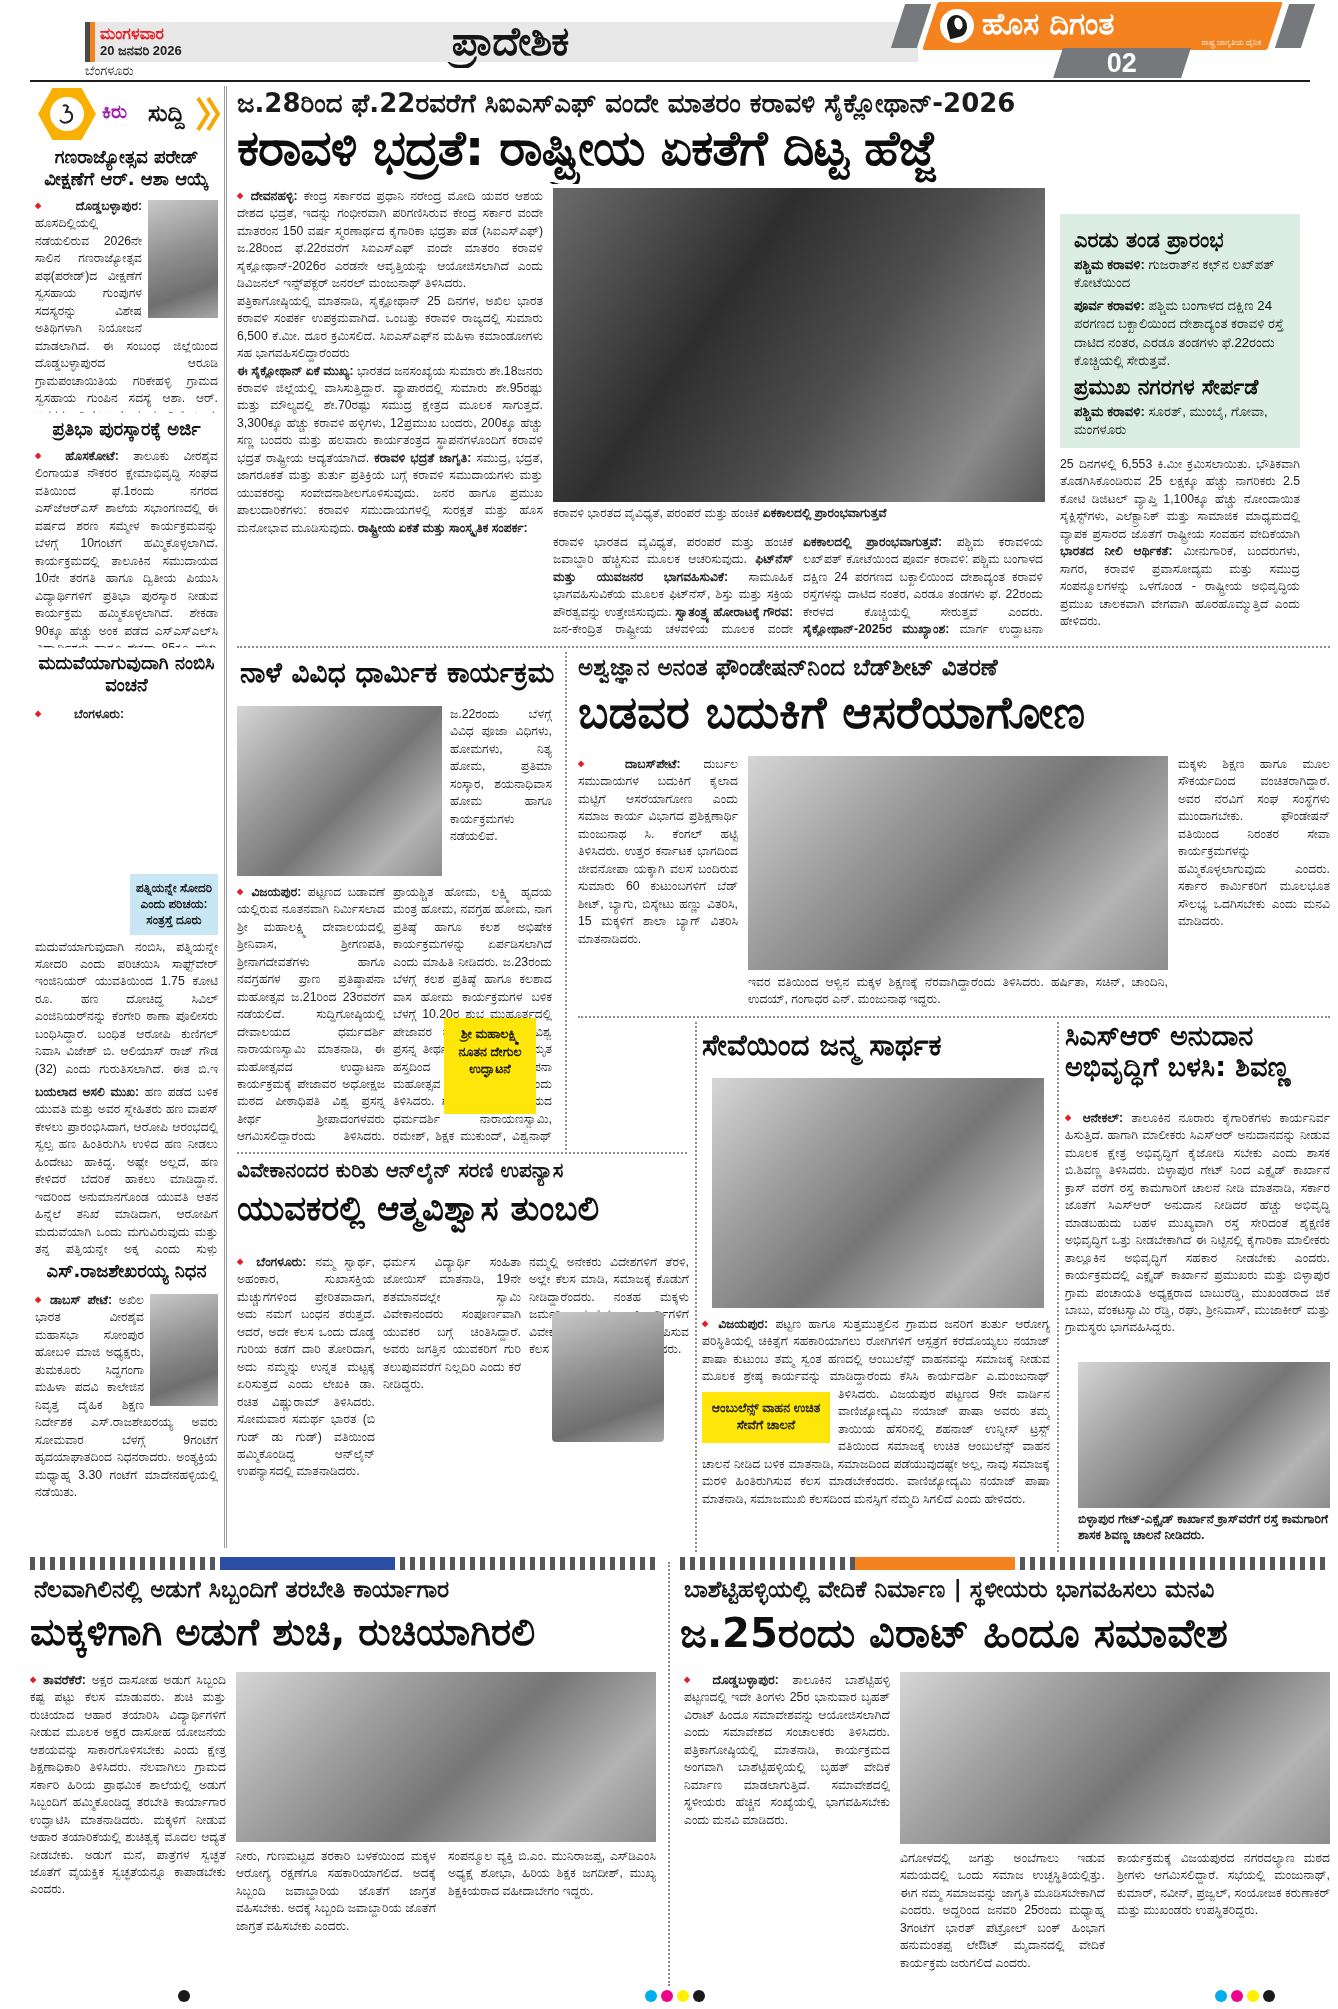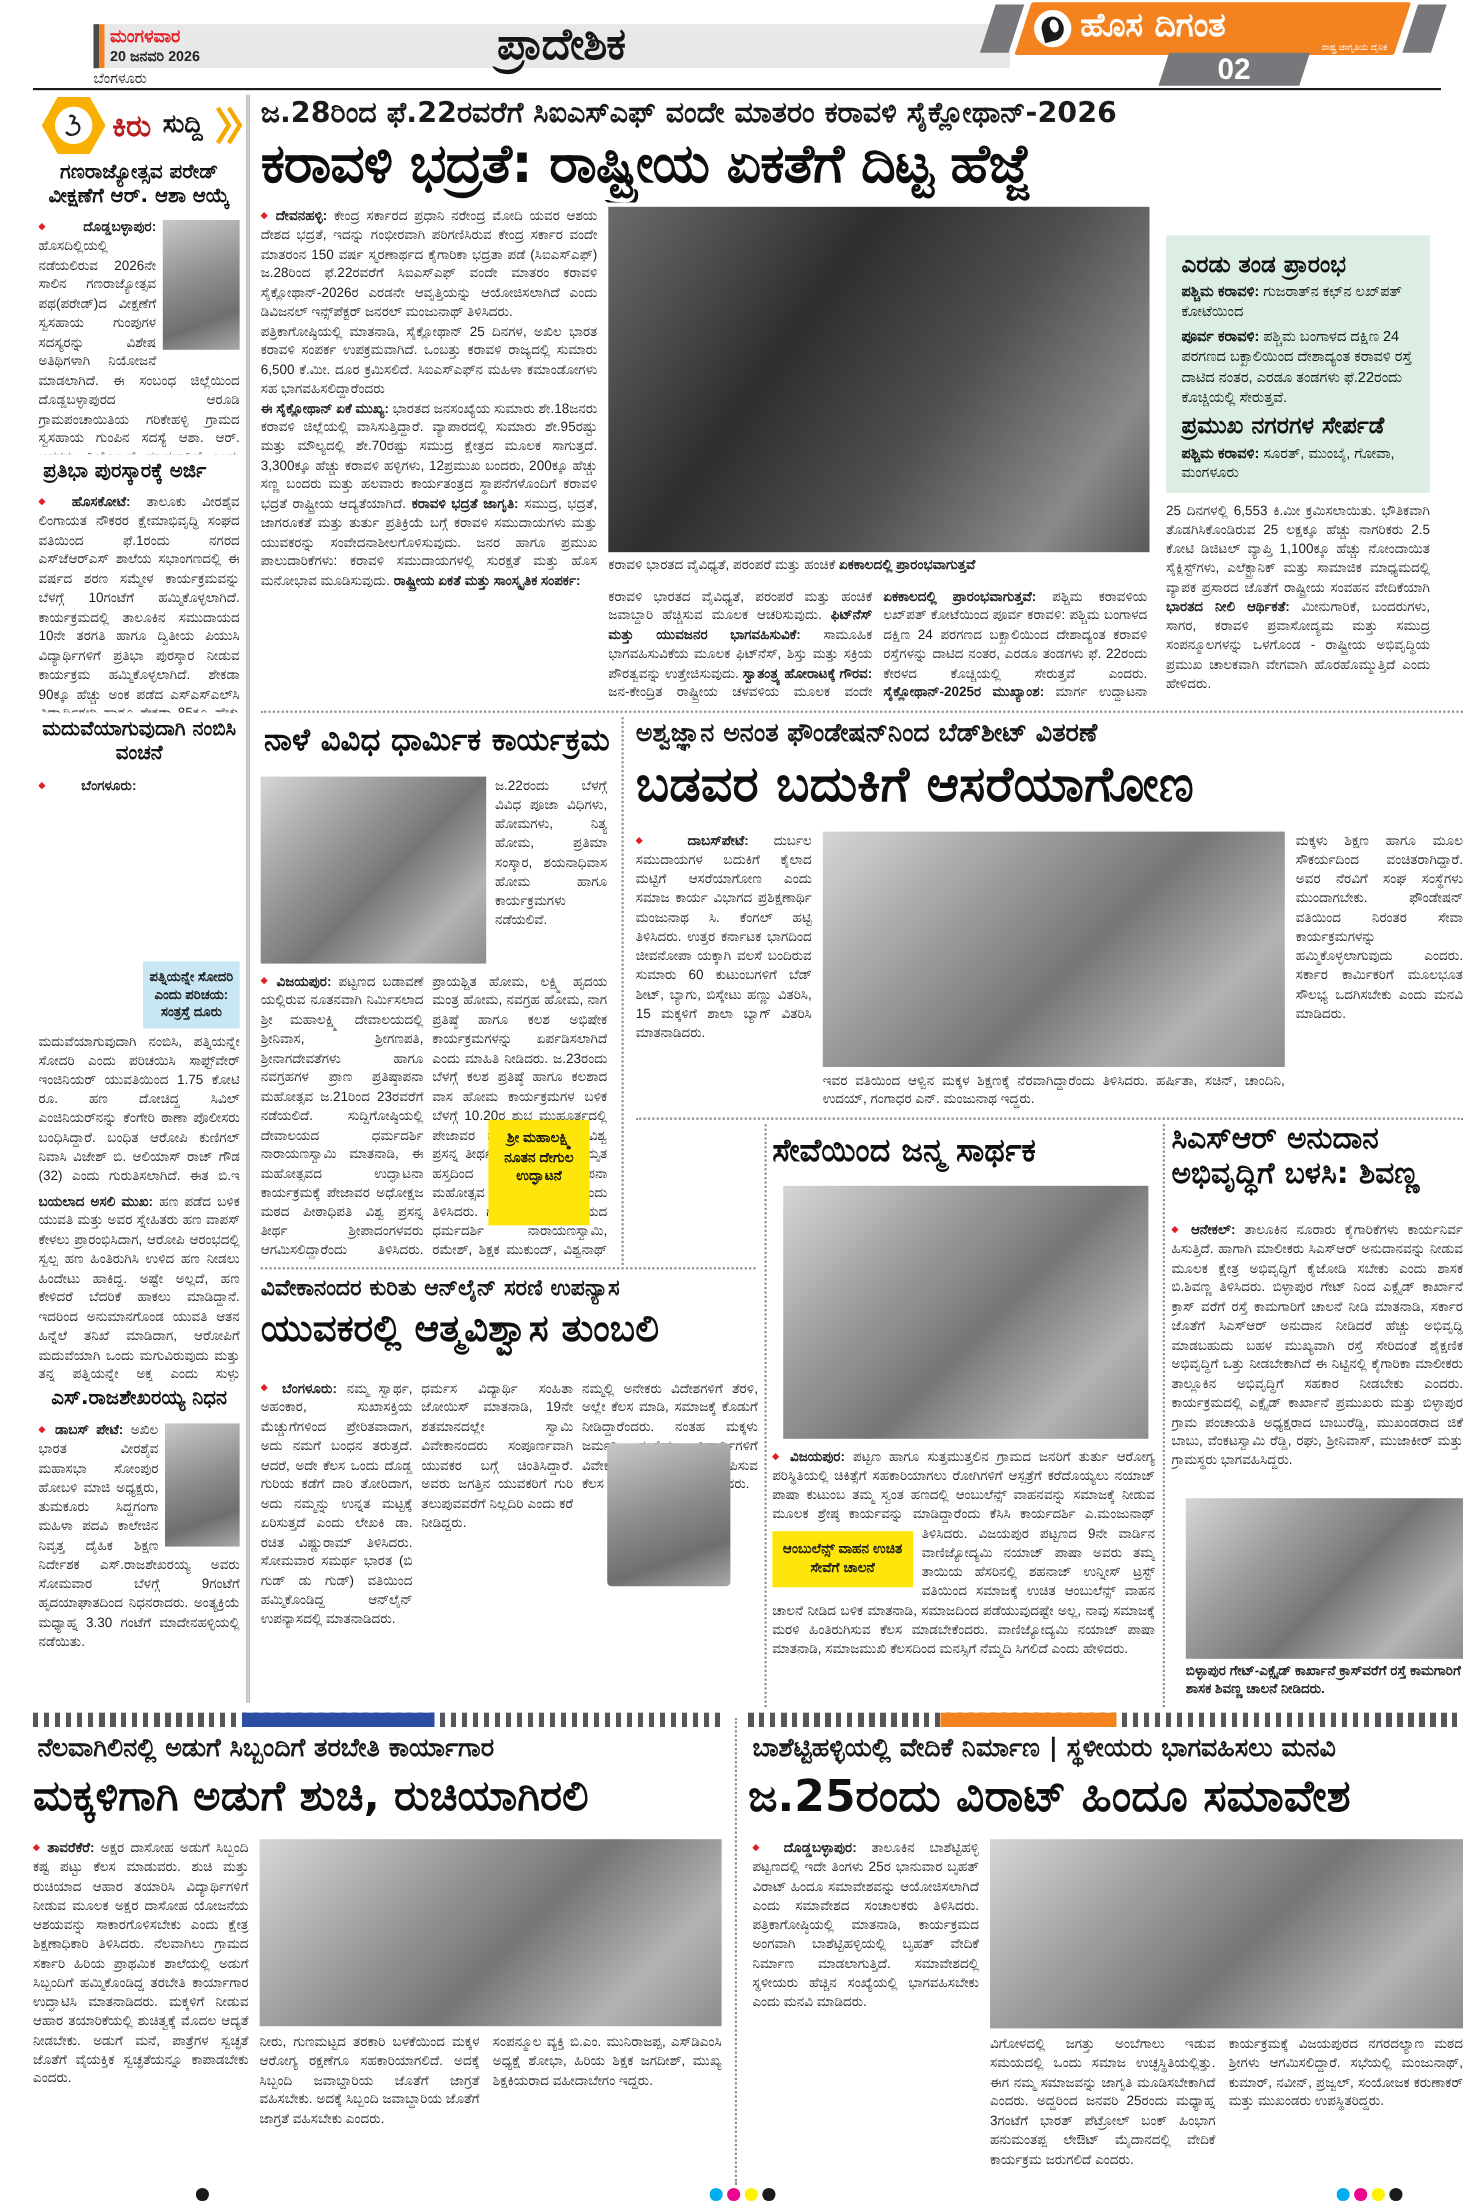--- a/index.html
+++ b/index.html
@@ -26,21 +26,21 @@
   .mast-logo i::after{content:"";position:absolute;left:8px;top:3px;width:8px;height:12px;
                background:#fff;border-radius:50%;}
   .mast-page{background:#77787b;transform:skewX(-18deg);color:#fff;font-size:27px;font-weight:800;
              display:flex;align-items:center;justify-content:center;}
   .mast-page span{transform:skewX(18deg);}
   
   .hex{background:#f9b000;clip-path:polygon(25% 0,75% 0,100% 50%,75% 100%,25% 100%,0 50%);
        display:flex;align-items:center;justify-content:center;}
   .hex-circle{width:34px;height:34px;background:#fff;border-radius:50%;display:flex;
               align-items:center;justify-content:center;}
-  .kiru-red{color:#b91c1c;font-weight:800;font-size:27px;font-family:"DejaVu Sans",sans-serif;}
+  .kiru-red{color:#a21caf;font-weight:800;font-size:19px;font-family:"DejaVu Sans",sans-serif;}
   .kiru-black{color:#161616;font-weight:800;font-size:23px;font-family:"DejaVu Sans",sans-serif;}
   .brief-head{font-size:18px;font-weight:800;line-height:1.22;color:#141414;
               font-family:"DejaVu Sans",sans-serif;text-align:center;}
   .bt{font-size:12.3px;line-height:1.42;text-align:justify;color:#1c1c1c;}
   .dl{font-weight:bold;}
   .dl::before{content:"◆ ";color:#e31e24;font-size:8px;vertical-align:2px;}
   .runin{font-weight:bold;}
   .ph{background:linear-gradient(135deg,#d6d6d6 0%,#9f9f9f 30%,#767676 55%,#b3b3b3 80%,#8d8d8d 100%);}
   .ph-dark{background:linear-gradient(125deg,#6b6b6b 0%,#2e2e2e 35%,#4f4f4f 60%,#8a8a8a 85%,#5a5a5a 100%);}
   .ph-port{background:linear-gradient(160deg,#c9c9c9 0%,#8e8e8e 45%,#6f6f6f 75%,#a9a9a9 100%);}
@@ -115,21 +115,21 @@
     </svg>
   </div>
 
   <div class="abs brief-head" style="left:35px;top:146px;width:183px;height:48px;">ಗಣರಾಜ್ಯೋತ್ಸವ ಪರೇಡ್ ವೀಕ್ಷಣೆಗೆ ಆರ್. ಆಶಾ ಆಯ್ಕೆ</div>
   <div class="abs bt" style="left:35px;top:198px;width:183px;height:215px;">
     <span class="ph-port" style="float:right;width:70px;height:118px;margin:2px 0 4px 6px;"></span>
     <span class="dl">ದೊಡ್ಡಬಳ್ಳಾಪುರ:</span>
     <span>ಹೊಸದಿಲ್ಲಿಯಲ್ಲಿ ನಡೆಯಲಿರುವ 2026ನೇ ಸಾಲಿನ ಗಣರಾಜ್ಯೋತ್ಸವ ಪಥ(ಪರೇಡ್)ದ ವೀಕ್ಷಣೆಗೆ ಸ್ವಸಹಾಯ ಗುಂಪುಗಳ ಸದಸ್ಯರನ್ನು ವಿಶೇಷ ಅತಿಥಿಗಳಾಗಿ ನಿಯೋಜನೆ ಮಾಡಲಾಗಿದೆ. ಈ ಸಂಬಂಧ ಜಿಲ್ಲೆಯಿಂದ ದೊಡ್ಡಬಳ್ಳಾಪುರದ ಆರೂಡಿ ಗ್ರಾಮಪಂಚಾಯಿತಿಯ ಗರಿಕೇಹಳ್ಳಿ ಗ್ರಾಮದ ಸ್ವಸಹಾಯ ಗುಂಪಿನ ಸದಸ್ಯೆ ಆಶಾ. ಆರ್. ಅವರನ್ನು ನಿಯೋಜನೆ ಮಾಡಲಾಗಿದೆ ಎಂದು ಜಿಪಂ ಸಿಇಒ ಡಾ.ಕೆ.ಎನ್ ಅನುರಾಧ ಪ್ರಕಟಣೆಯಲ್ಲಿ ತಿಳಿಸಿದ್ದಾರೆ.</span>
   </div>
 
-  <div class="abs brief-head" style="left:22px;top:418px;width:183px;height:26px;">ಪ್ರತಿಭಾ ಪುರಸ್ಕಾರಕ್ಕೆ ಅರ್ಜಿ</div>
+  <div class="abs brief-head" style="left:35px;top:418px;width:183px;height:26px;">ಪ್ರತಿಭಾ ಪುರಸ್ಕಾರಕ್ಕೆ ಅರ್ಜಿ</div>
   <div class="abs bt" style="left:35px;top:448px;width:183px;height:200px;">
     <span class="dl">ಹೊಸಕೋಟೆ:</span>
     <span>ತಾಲೂಕು ವೀರಶೈವ ಲಿಂಗಾಯತ ನೌಕರರ ಕ್ಷೇಮಾಭಿವೃದ್ಧಿ ಸಂಘದ ವತಿಯಿಂದ ಫೆ.1ರಂದು ನಗರದ ಎಸ್‌ಜೆಆರ್‌ಎಸ್ ಶಾಲೆಯ ಸಭಾಂಗಣದಲ್ಲಿ ಈ ವರ್ಷದ ಶರಣ ಸಮ್ಮೇಳ ಕಾರ್ಯಕ್ರಮವನ್ನು ಬೆಳಗ್ಗೆ 10ಗಂಟೆಗೆ ಹಮ್ಮಿಕೊಳ್ಳಲಾಗಿದೆ. ಕಾರ್ಯಕ್ರಮದಲ್ಲಿ ತಾಲೂಕಿನ ಸಮುದಾಯದ 10ನೇ ತರಗತಿ ಹಾಗೂ ದ್ವಿತೀಯ ಪಿಯುಸಿ ವಿದ್ಯಾರ್ಥಿಗಳಿಗೆ ಪ್ರತಿಭಾ ಪುರಸ್ಕಾರ ನೀಡುವ ಕಾರ್ಯಕ್ರಮ ಹಮ್ಮಿಕೊಳ್ಳಲಾಗಿದೆ. ಶೇಕಡಾ 90ಕ್ಕೂ ಹೆಚ್ಚು ಅಂಕ ಪಡೆದ ಎಸ್‌ಎಸ್‌ಎಲ್‌ಸಿ ವಿದ್ಯಾರ್ಥಿಗಳು ಹಾಗೂ ಶೇಕಡಾ 85ಕ್ಕೂ ಹೆಚ್ಚು ಅಂಕ ಪಡೆದ ದ್ವಿತೀಯ ಪಿಯುಸಿ ವಿದ್ಯಾರ್ಥಿಗಳು ಅರ್ಜಿ ಸಲ್ಲಿಸಬಹುದಾಗಿದೆ. ಹೆಚ್ಚಿನ ಮಾಹಿತಿಗೆ ಮೊ.9620782738, 9611448737 ಅಥವಾ 9902537037 ದೂರವಾಣಿ ಸಂಖ್ಯೆಗೆ ಸಂಪರ್ಕಿಸಲು ಕೋರಲಾಗಿದೆ.</span>
   </div>
 
   <div class="abs brief-head" style="left:35px;top:652px;width:183px;height:50px;">ಮದುವೆಯಾಗುವುದಾಗಿ ನಂಬಿಸಿ ವಂಚನೆ</div>
   <div class="abs bt" style="left:35px;top:706px;width:183px;height:375px;">
     <span class="bluebox" style="float:right;width:80px;margin:168px 0 4px 6px;">ಪತ್ನಿಯನ್ನೇ ಸೋದರಿ ಎಂದು ಪರಿಚಯ: ಸಂತ್ರಸ್ತೆ ದೂರು</span>
     <span class="dl">ಬೆಂಗಳೂರು:</span>
     <span>ಮದುವೆಯಾಗುವುದಾಗಿ ನಂಬಿಸಿ, ಪತ್ನಿಯನ್ನೇ ಸೋದರಿ ಎಂದು ಪರಿಚಯಿಸಿ ಸಾಫ್ಟ್‌ವೇರ್ ಇಂಜಿನಿಯರ್ ಯುವತಿಯಿಂದ 1.75 ಕೋಟಿ ರೂ. ಹಣ ದೋಚಿದ್ದ ಸಿವಿಲ್ ಎಂಜಿನಿಯರ್‌ನನ್ನು ಕೆಂಗೇರಿ ಠಾಣಾ ಪೊಲೀಸರು ಬಂಧಿಸಿದ್ದಾರೆ. ಬಂಧಿತ ಆರೋಪಿ ಕುಣಿಗಲ್ ನಿವಾಸಿ ವಿಜೇಶ್ ಬಿ. ಆಲಿಯಾಸ್ ರಾಜ್ ಗೌಡ (32) ಎಂದು ಗುರುತಿಸಲಾಗಿದೆ. ಈತ ಬಿ.ಇ ಸಿವಿಲ್ ವ್ಯಾಸಂಗ ಮಾಡಿದ್ದು, ಸಿವಿಲ್ ಇಂಜಿನಿಯರ್ ಆಗಿದ್ದಾರೆ. ನಗರದಲ್ಲಿ ವಾಸವಾಗಿರುವ ಸಾಫ್ಟ್‌ವೇರ್ ಇಂಜಿನಿಯರ್ ಯುವತಿಯನ್ನು ಮ್ಯಾಟ್ರಿಮೋನಿ ಆ್ಯಪ್ ಮೂಲಕ ಪರಿಚಯಿಸಿಕೊಂಡಿದ್ದ ವಿಜಯ್ ಹಂತ ಹಂತವಾಗಿ ಹಣ ಪಡೆದು ವಂಚಿಸಿದ್ದಾನೆ. ಬಂಧಿತ ಆರೋಪಿಯ ತನ್ನ ತಂದೆಯನ್ನು ನಿವೃತ್ತ ತಹಸೀಲ್ದಾರ್ ಎಂದು ಹಾಗೂ ತನ್ನ ಪತ್ನಿಯನ್ನೇ ಸ್ವಂತ ಅಕ್ಕ ಎಂದು ಸಂತ್ರಸ್ತ ಯುವತಿಗೆ ಪರಿಚಯಿಸಿದ್ದನು. ತನಗೆ ಕೋಟ್ಯಂತರ ರೂಪಾಯಿ ಬೆಲೆಯ ಆಸ್ತಿ ಇದೆ ಎಂದು ನಂಬಿಸಲು ಸುಳ್ಳು ದಾಖಲೆಗಳನ್ನು ತೋರಿಸಿದ್ದ. ನಾವಿಬ್ಬರೂ ಸೇರಿ ಬ್ಯುಸಿನೆಸ್ ಮಾಡೋಣ ಎಂದು ಯುವತಿಯ ಸ್ನೇಹಿತರಿಂದ ಬರೋಬ್ಬರಿ 1.75 ಕೋಟಿ ರೂ. ಪಡೆದುಕೊಂಡಿದ್ದಾನೆ.</span>

